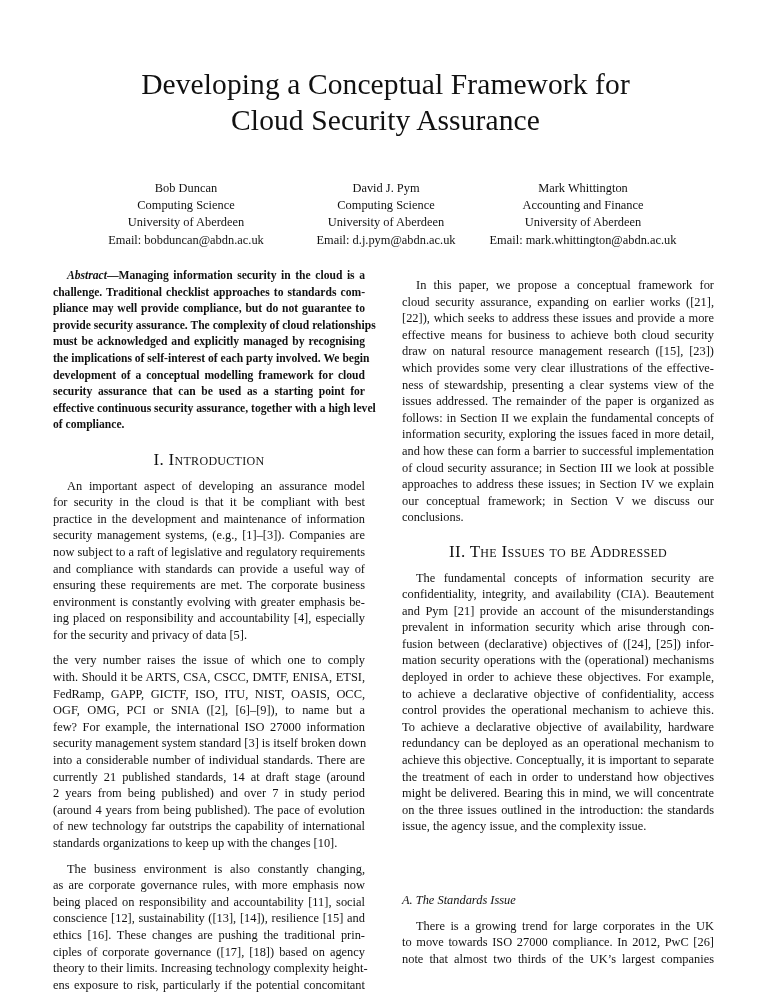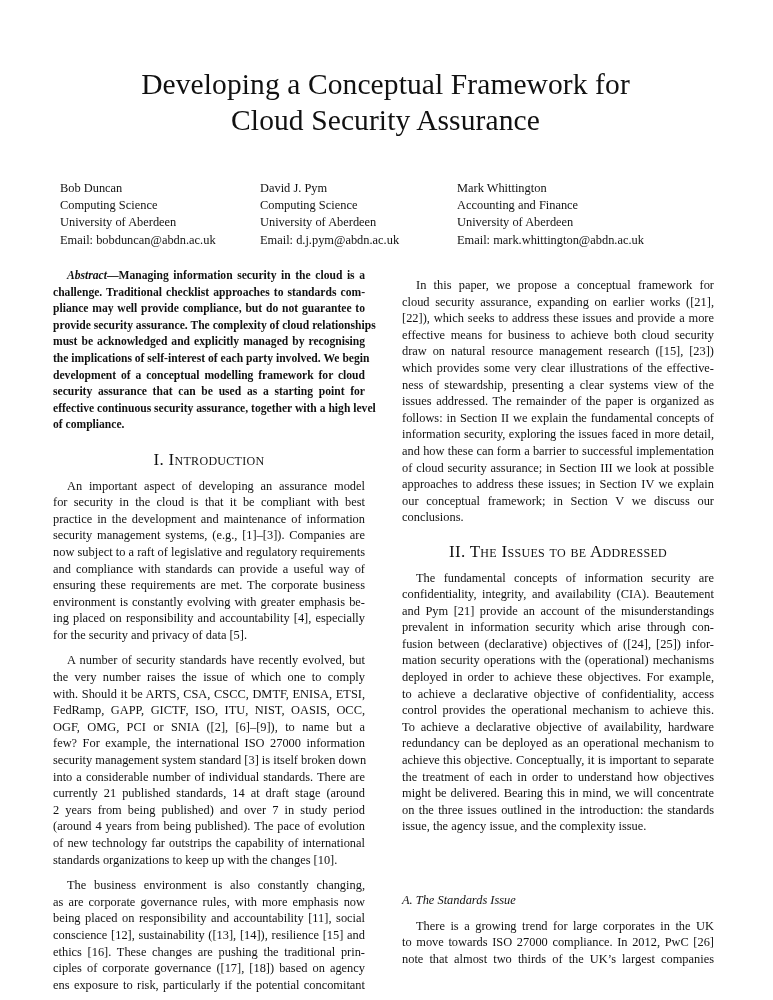--- a/index.html
+++ b/index.html
@@ -1,21 +1,21 @@
 <!DOCTYPE html>
 <html><head>
 <meta charset="utf-8">
 <style>
   html, body { margin:0; padding:0; background:#ffffff; }
   body { width:773px; height:1000px; position:relative; overflow:hidden;
          font-family:"Liberation Serif","DejaVu Serif",serif; color:#111; }
   .title { position:absolute; left:0; width:771px; top:66px; text-align:center;
            font-size:29.5px; line-height:36px; letter-spacing:0.1px; }
   .authors { position:absolute; top:180px; left:0; width:773px; }
-  .author { position:absolute; text-align:left; font-size:12.4px; line-height:17.2px; }
+  .author { position:absolute; text-align:center; font-size:12.4px; line-height:17.2px; }
   .col { position:absolute; width:312px; font-size:12.4px; line-height:16.6px; }
   .col-left { left:53px; top:268px; }
   .col-right { left:402px; top:268px; }
   .line { display:block; text-align:justify; text-align-last:justify; white-space:nowrap; height:16.6px; }
   .line.last { text-align-last:left; }
   .line.indent { padding-left:14px; }
   .abstract .line { font-weight:bold; font-size:11.6px; }
   .abstract em { }
   .sec-head { text-align:center; font-size:17px; font-variant:small-caps; letter-spacing:0.3px; height:16.6px; }
   .subsec { font-style:italic; height:16.6px;margin-top:39px; }
@@ -76,21 +76,20 @@
       <span class="line">security management systems, (e.g., [1]–[3]). Companies are</span>
       <span class="line">now subject to a raft of legislative and regulatory requirements</span>
       <span class="line">and compliance with standards can provide a useful way of</span>
       <span class="line">ensuring these requirements are met. The corporate business</span>
       <span class="line">environment is constantly evolving with greater emphasis be-</span>
       <span class="line">ing placed on responsibility and accountability [4], especially</span>
       <span class="line last">for the security and privacy of data [5].</span>
     </div>
   <div class="gap"></div>
   <div id="intro-p2">
-      <span class="line indent">A number of security standards have recently evolved, but</span>
       <span class="line">the very number raises the issue of which one to comply</span>
       <span class="line">with. Should it be ARTS, CSA, CSCC, DMTF, ENISA, ETSI,</span>
       <span class="line">FedRamp, GAPP, GICTF, ISO, ITU, NIST, OASIS, OCC,</span>
       <span class="line">OGF, OMG, PCI or SNIA ([2], [6]–[9]), to name but a</span>
       <span class="line">few? For example, the international ISO 27000 information</span>
       <span class="line">security management system standard [3] is itself broken down</span>
       <span class="line">into a considerable number of individual standards. There are</span>
       <span class="line">currently 21 published standards, 14 at draft stage (around</span>
       <span class="line">2 years from being published) and over 7 in study period</span>
       <span class="line">(around 4 years from being published). The pace of evolution</span>
@@ -98,20 +97,21 @@
       <span class="line last">standards organizations to keep up with the changes [10].</span>
     </div>
   <div class="gap"></div>
   <div id="intro-p3">
       <span class="line indent">The business environment is also constantly changing,</span>
       <span class="line">as are corporate governance rules, with more emphasis now</span>
       <span class="line">being placed on responsibility and accountability [11], social</span>
       <span class="line">conscience [12], sustainability ([13], [14]), resilience [15] and</span>
       <span class="line">ethics [16]. These changes are pushing the traditional prin-</span>
       <span class="line">ciples of corporate governance ([17], [18]) based on agency</span>
+      <span class="line">theory to their limits. Increasing technology complexity height-</span>
       <span class="line">ens exposure to risk, particularly if the potential concomitant</span>
     </div>
 </div>
 
 <div class="col col-right">
   <div class="gap"></div>
   <div id="intro-p4">
       <span class="line indent">In this paper, we propose a conceptual framework for</span>
       <span class="line">cloud security assurance, expanding on earlier works ([21],</span>
       <span class="line">[22]), which seeks to address these issues and provide a more</span>

